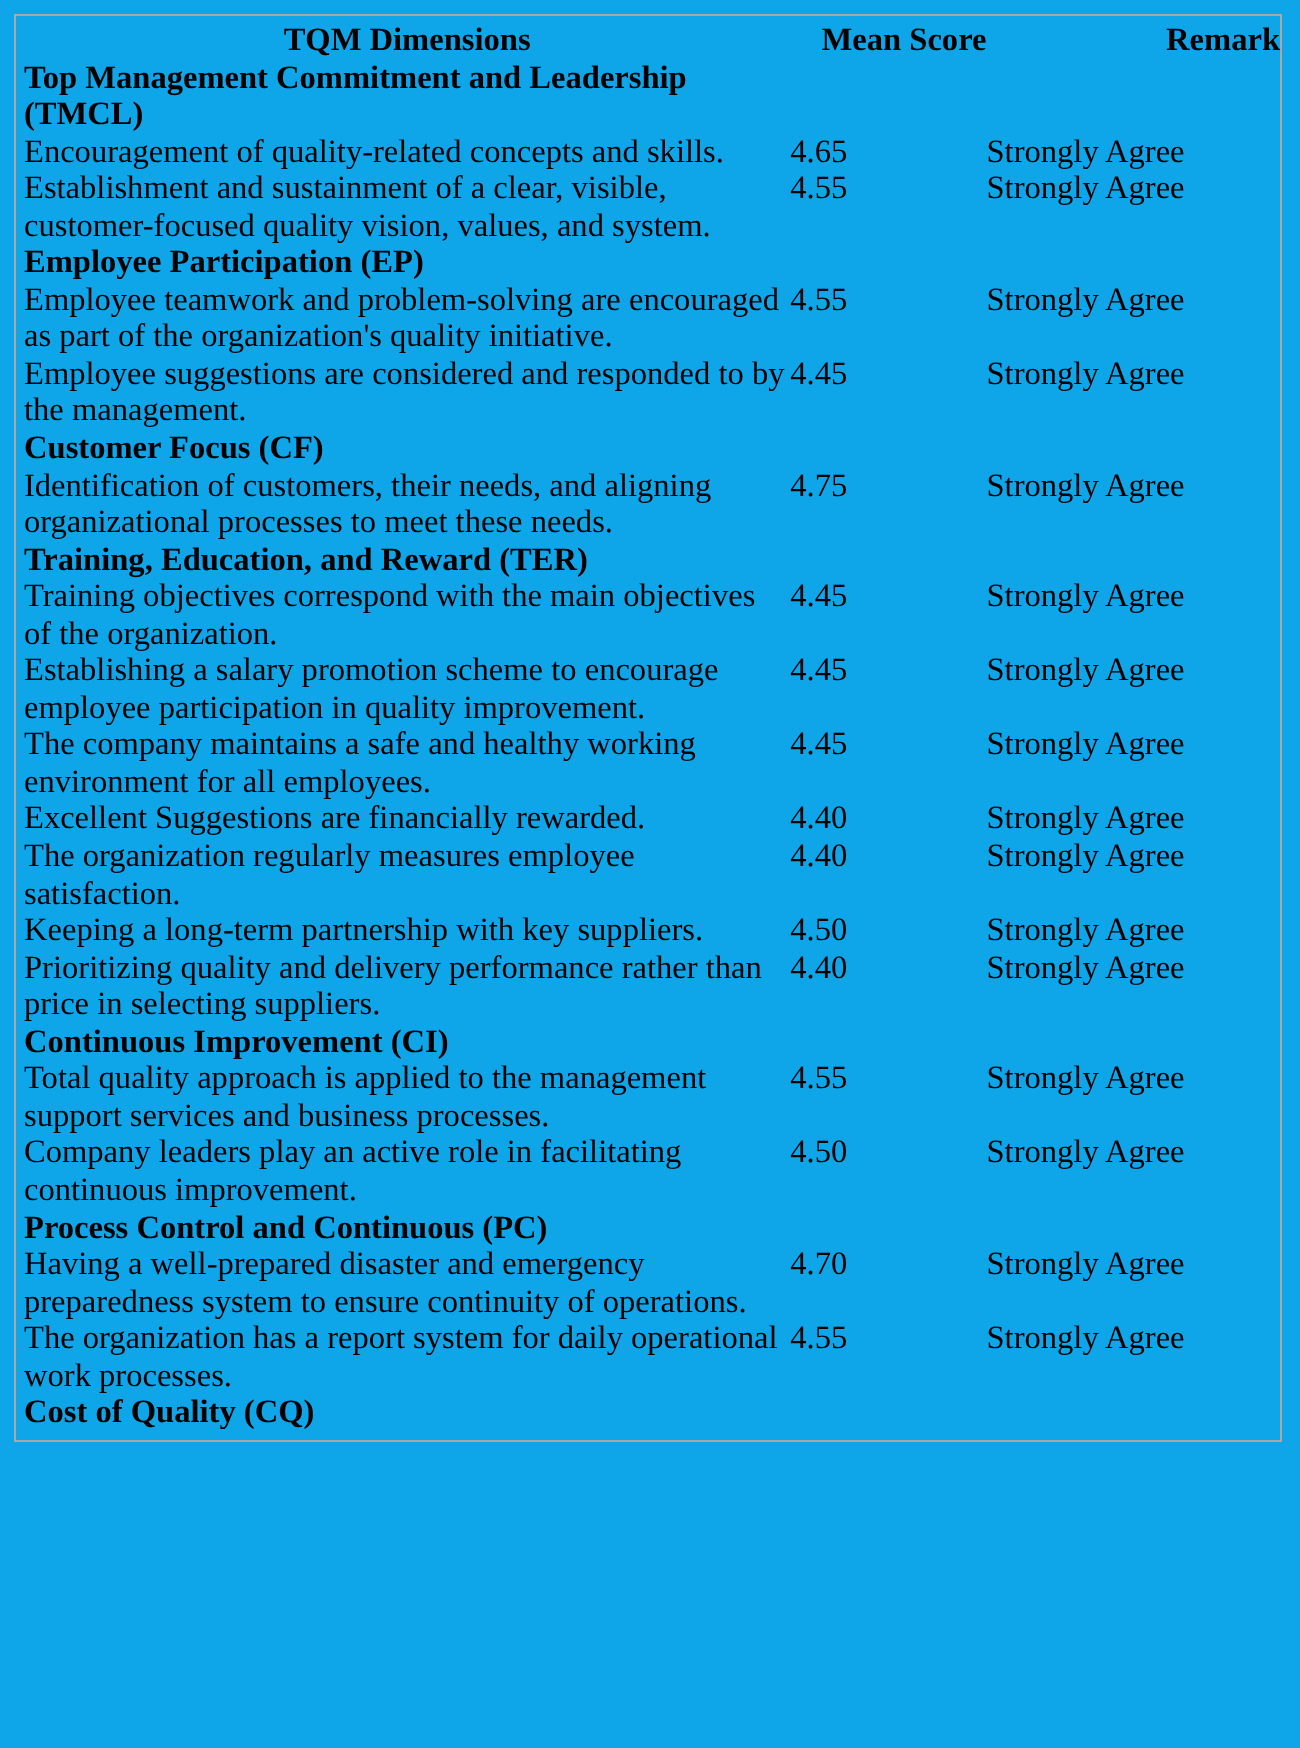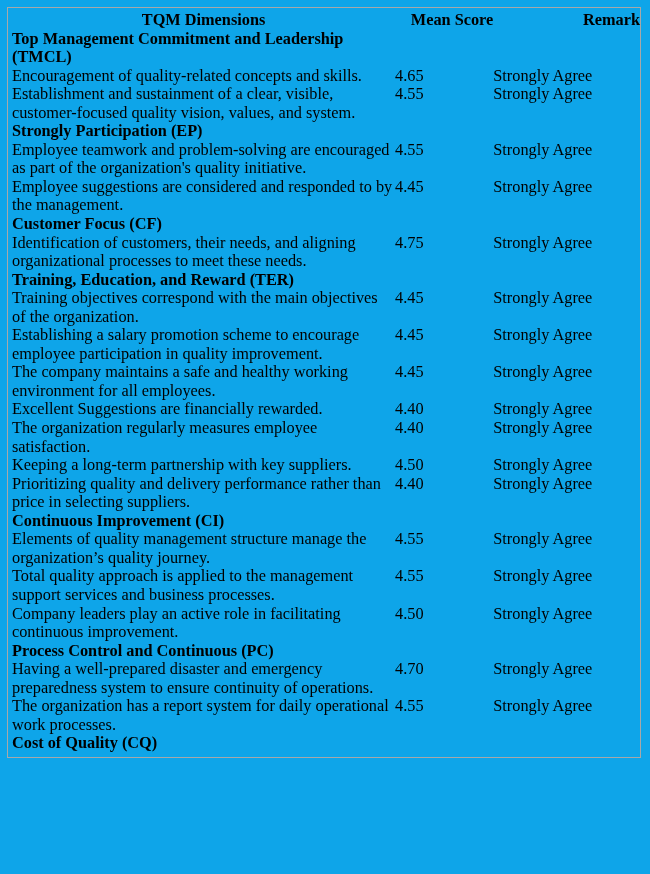--- a/index.html
+++ b/index.html
@@ -75,21 +75,21 @@
           <td class="dimension">Encouragement of quality-related concepts and skills.</td>
           <td class="score">4.65</td>
           <td class="remark">Strongly Agree</td>
         </tr>
         <tr>
           <td class="dimension">Establishment and sustainment of a clear, visible, customer-focused quality vision, values, and system.</td>
           <td class="score">4.55</td>
           <td class="remark">Strongly Agree</td>
         </tr>
         <tr>
-          <td class="section">Strongly Participation (EP)</td>
+          <td class="section">Employee Participation (EP)</td>
           <td class="score"></td>
           <td class="remark"></td>
         </tr>
         <tr>
           <td class="dimension">Employee teamwork and problem-solving are encouraged as part of the organization's quality initiative.</td>
           <td class="score">4.55</td>
           <td class="remark">Strongly Agree</td>
         </tr>
         <tr>
           <td class="dimension">Employee suggestions are considered and responded to by the management.</td>
@@ -145,25 +145,20 @@
           <td class="dimension">Prioritizing quality and delivery performance rather than price in selecting suppliers.</td>
           <td class="score">4.40</td>
           <td class="remark">Strongly Agree</td>
         </tr>
         <tr>
           <td class="section">Continuous Improvement (CI)</td>
           <td class="score"></td>
           <td class="remark"></td>
         </tr>
         <tr>
-          <td class="dimension">Elements of quality management structure manage the organization’s quality journey.</td>
-          <td class="score">4.55</td>
-          <td class="remark">Strongly Agree</td>
-        </tr>
-        <tr>
           <td class="dimension">Total quality approach is applied to the management support services and business processes.</td>
           <td class="score">4.55</td>
           <td class="remark">Strongly Agree</td>
         </tr>
         <tr>
           <td class="dimension">Company leaders play an active role in facilitating continuous improvement.</td>
           <td class="score">4.50</td>
           <td class="remark">Strongly Agree</td>
         </tr>
         <tr>

